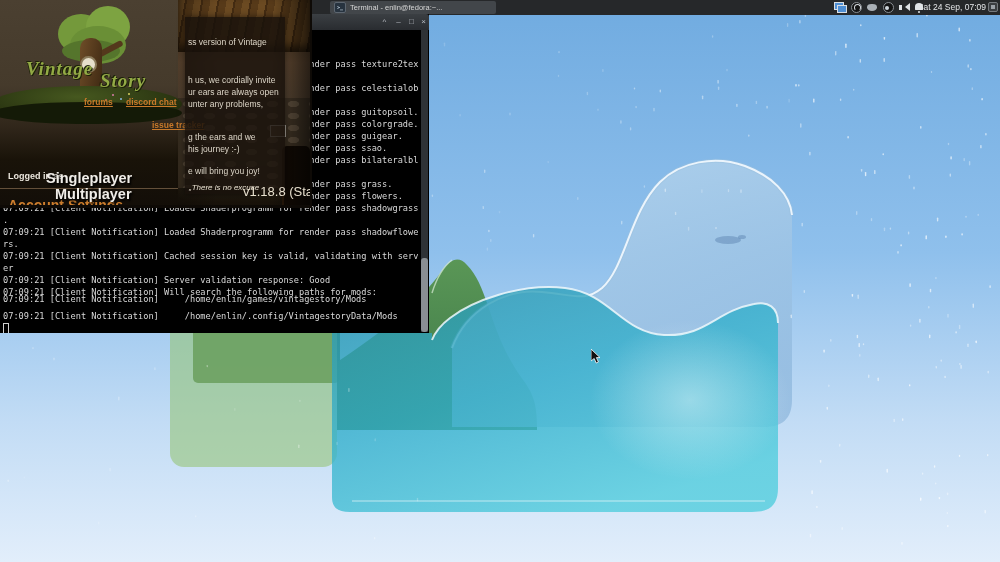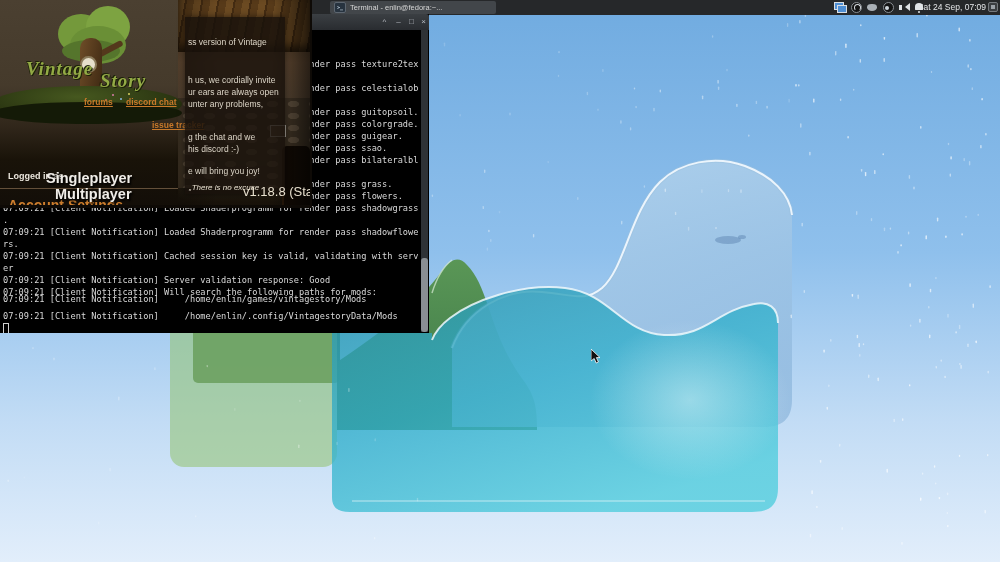--- a/index.html
+++ b/index.html
@@ -404,22 +404,22 @@
     <a class="vslink" style="left:84px;top:97px;">forums</a>
     <a class="vslink" style="left:126px;top:97px;">discord chat</a>
     <a class="vslink" style="left:152px;top:120px;">issue tracker</a>
 
     <div id="vs-tip">
       <div id="tip-lines">
           <div class="tipline" style="top: 20px;">ss version of Vintage</div>
           <div class="tipline" style="top: 58px;">h us, we cordially invite</div>
           <div class="tipline" style="top: 70px;">ur ears are always open</div>
           <div class="tipline" style="top: 82px;">unter any problems,</div>
-          <div class="tipline" style="top: 115px;">g the chat and we</div>
-          <div class="tipline" style="top: 127px;">his discord :-)</div>
+          <div class="tipline" style="top: 115px;">g the ears and we</div>
+          <div class="tipline" style="top: 127px;">his journey :-)</div>
           <div class="tipline" style="top: 149px;">e will bring you joy!</div>
         </div>
       <span id="vs-quote">„There is no excuse</span>
       <span id="vs-version">v1.18.8 (Stable)</span>
     </div>
 
     <div id="vs-login">Logged in as</div>
     <div id="vs-divider"></div>
     <a id="vs-account">Account Settings</a>
     <div class="vsmenu" style="top:170px;">Singleplayer</div>

